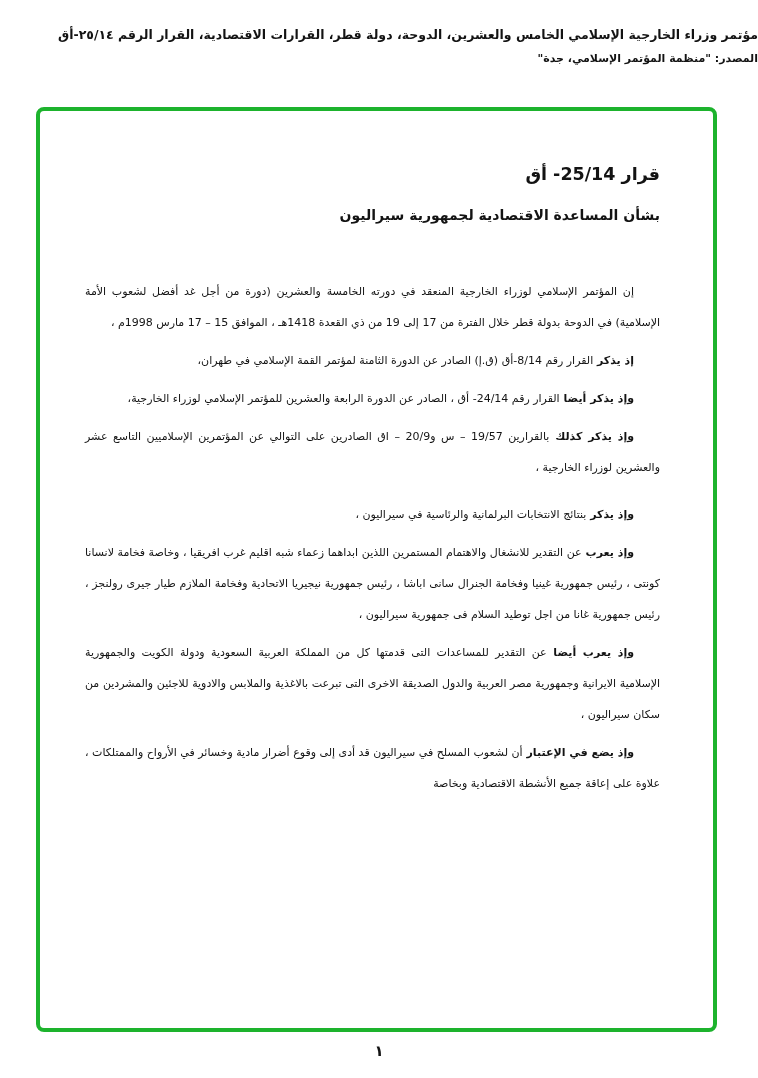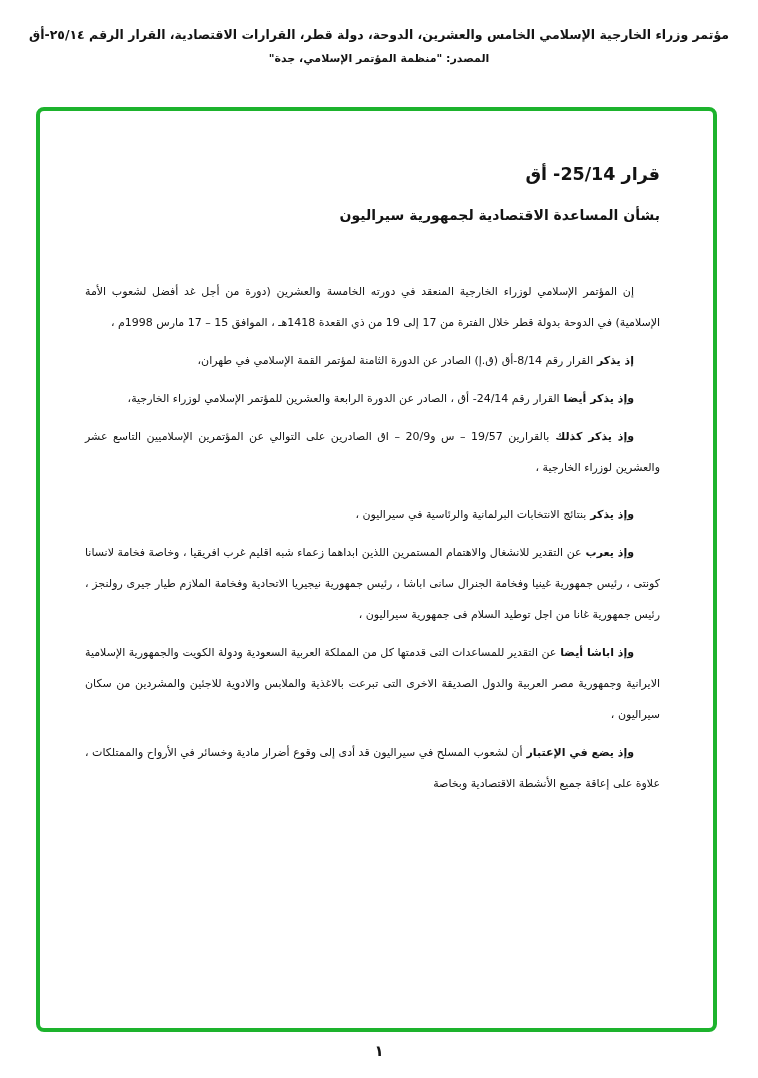--- a/index.html
+++ b/index.html
@@ -11,21 +11,20 @@
     direction:rtl;
     color:#131313;
     overflow:hidden;
     margin:0 auto;
   }
 
   
   .doc-header {
     position:absolute;
     top:26px; left:0; right:0;
-    text-align:center;
     font-weight:bold;
   }
   .hdr-line1 { font-size:12.5px; line-height:18px; }
   .hdr-line2 { font-size:11px;   line-height:16px; margin-top:7px; }
 
   
   .green-box {
     position:absolute;
     left:36px; top:107px;
     width:673px; height:917px;
@@ -87,21 +86,21 @@
       <p class="para"><span class="lead">إذ يذكر </span><span>القرار رقم 8/14-أق (ق.إ) الصادر عن الدورة الثامنة لمؤتمر القمة الإسلامي في طهران،</span></p>
 
       <p class="para"><span class="lead">وإذ يذكر أيضا </span><span>القرار رقم 24/14- أق ، الصادر عن الدورة الرابعة والعشرين للمؤتمر الإسلامي لوزراء الخارجية،</span></p>
 
       <p class="para"><span class="lead">وإذ يذكر كذلك </span><span>بالقرارين 19/57 – س و20/9 – اق الصادرين على التوالي عن المؤتمرين الإسلاميين التاسع عشر والعشرين لوزراء الخارجية ،</span></p>
 
       <p class="para gap-before"><span class="lead">وإذ يذكر </span><span>بنتائج الانتخابات البرلمانية والرئاسية في سيراليون ،</span></p>
 
       <p class="para"><span class="lead">وإذ يعرب </span><span>عن التقدير للانشغال والاهتمام المستمرين اللذين ابداهما زعماء شبه اقليم غرب افريقيا ، وخاصة فخامة لانسانا كونتى ، رئيس جمهورية غينيا وفخامة الجنرال سانى اباشا ، رئيس جمهورية نيجيريا الاتحادية وفخامة الملازم طيار جيرى رولنجز ، رئيس جمهورية غانا من اجل توطيد السلام فى جمهورية سيراليون ،</span></p>
 
-      <p class="para"><span class="lead">وإذ اباشا أيضا </span><span>عن التقدير للمساعدات التى قدمتها كل من المملكة العربية السعودية ودولة الكويت والجمهورية الإسلامية الايرانية وجمهورية مصر العربية والدول الصديقة الاخرى التى تبرعت بالاغذية والملابس والادوية للاجئين والمشردين من سكان سيراليون ،</span></p>
+      <p class="para"><span class="lead">وإذ يعرب أيضا </span><span>عن التقدير للمساعدات التى قدمتها كل من المملكة العربية السعودية ودولة الكويت والجمهورية الإسلامية الايرانية وجمهورية مصر العربية والدول الصديقة الاخرى التى تبرعت بالاغذية والملابس والادوية للاجئين والمشردين من سكان سيراليون ،</span></p>
 
       <p class="para"><span class="lead">وإذ يضع في الإعتبار </span><span>أن لشعوب المسلح في سيراليون قد أدى إلى وقوع أضرار مادية وخسائر في الأرواح والممتلكات ، علاوة على إعاقة جميع الأنشطة الاقتصادية وبخاصة</span></p>
 
     </div>
   </div>
 
   <div class="page-number">١</div>
 
 </div>
 

